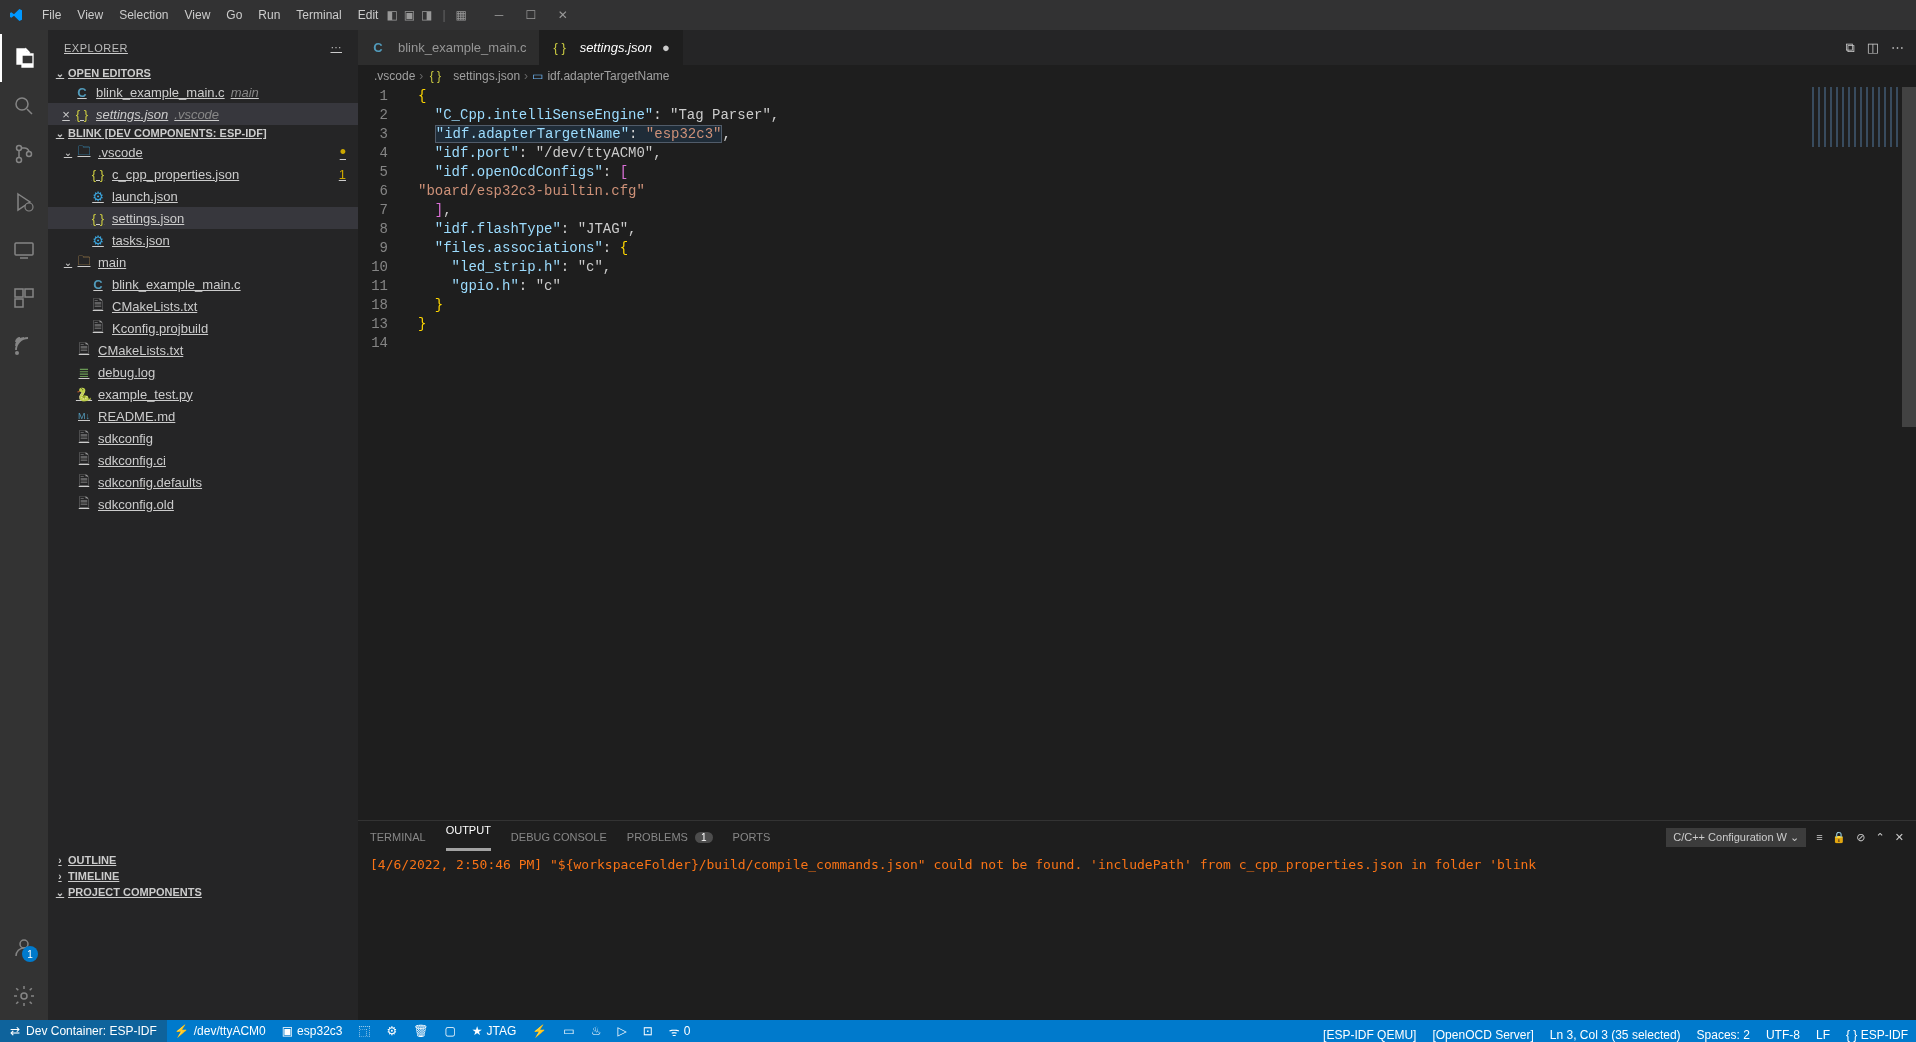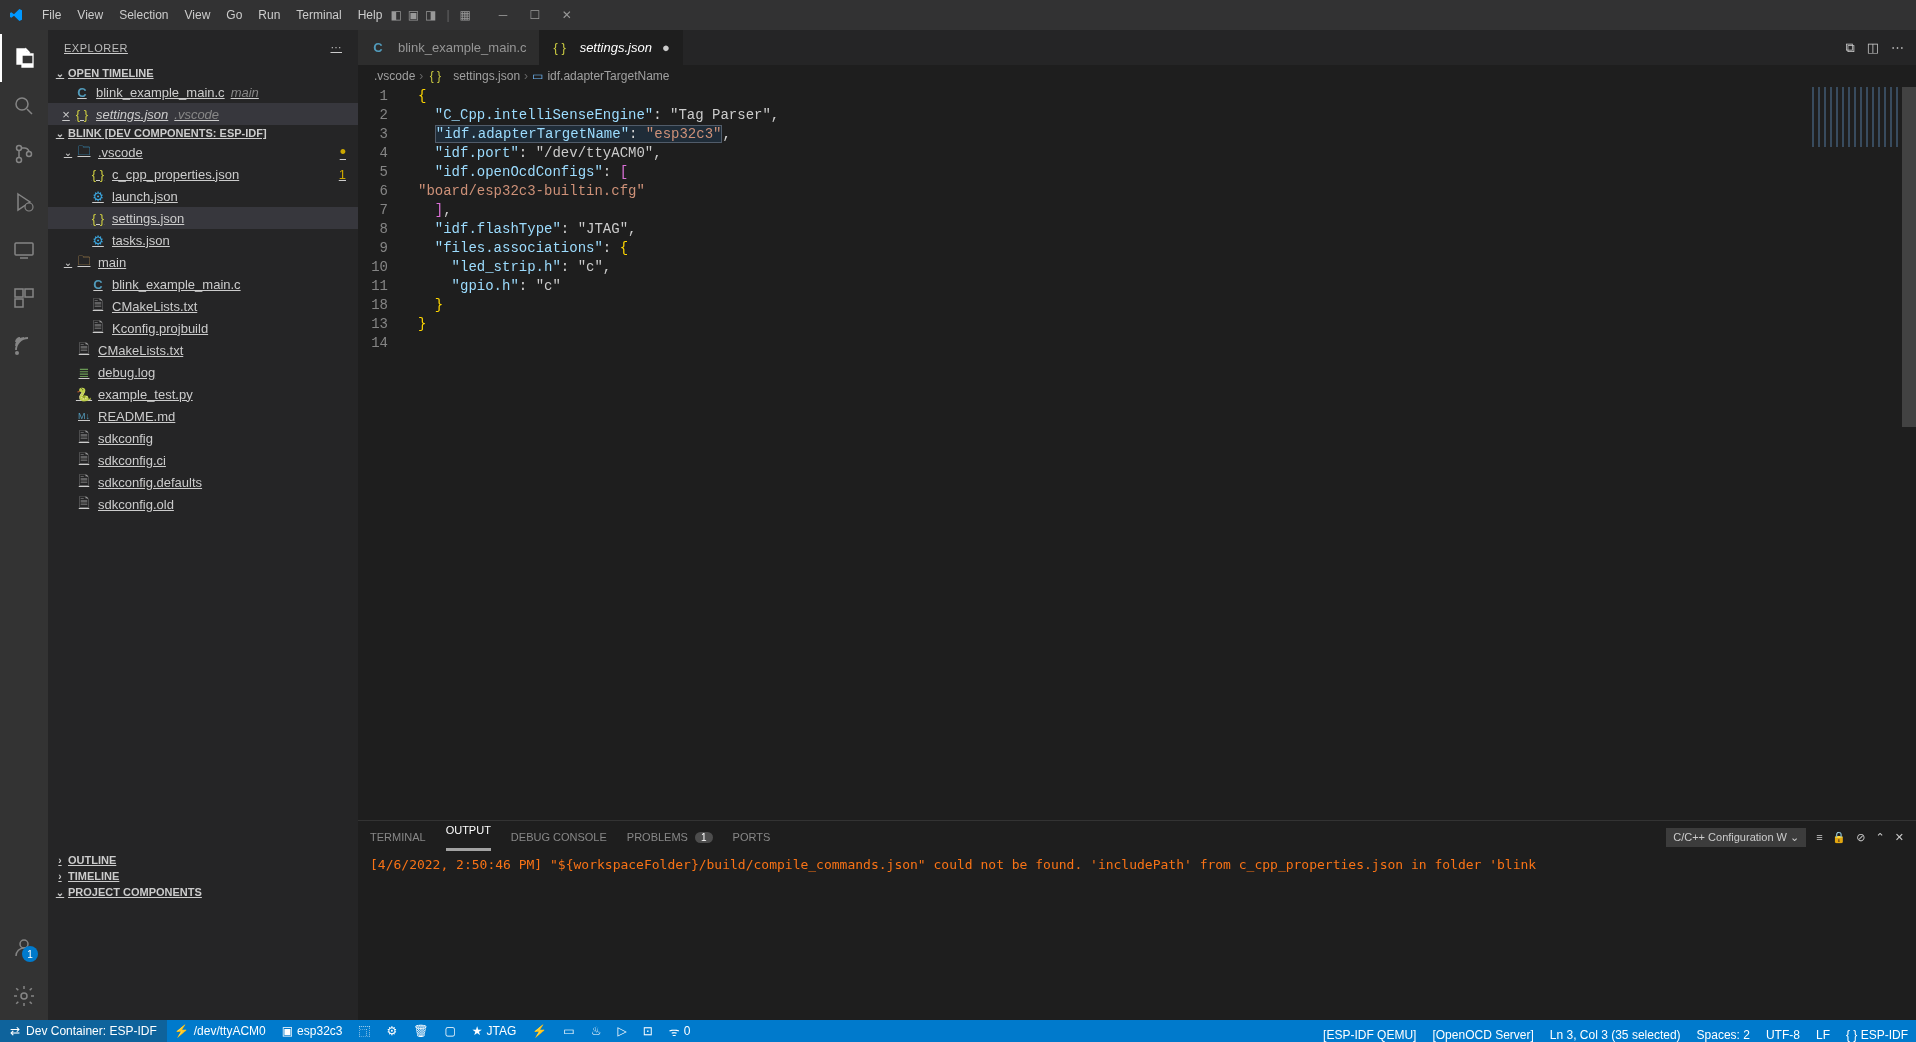--- a/index.html
+++ b/index.html
@@ -237,21 +237,21 @@
       </svg>
   </span>
   <div class="menu">
     <span class="menu-item">File</span>
     <span class="menu-item">View</span>
     <span class="menu-item">Selection</span>
     <span class="menu-item">View</span>
     <span class="menu-item">Go</span>
     <span class="menu-item">Run</span>
     <span class="menu-item">Terminal</span>
-    <span class="menu-item">Help</span>
+    <span class="menu-item">Edit</span>
   </div>
   <div class="win-controls">
     <div class="layout-icons">
       <span>◧</span>
       <span>▣</span>
       <span>◨</span>
       <span style="color:#666;margin:0 4px;">|</span>
       <span>▦</span>
     </div>
     <span class="win-btn">─</span>
@@ -324,21 +324,21 @@
   </div>
 
   <div class="sidebar">
     <div class="sidebar-header">
       <span>EXPLORER</span>
       <span>⋯</span>
     </div>
 
     <div class="section-hdr">
       <span class="chev">⌄</span>
-      <span>OPEN TIMELINE</span>
+      <span>OPEN EDITORS</span>
     </div>
     <div class="tree">
       <div class="tree-row open-ed" style="padding-left:26px;">
         <span class="file-ico ico-blue">
             <b>C</b>
           </span>
         <span>blink_example_main.c</span>
         <span class="dim">main</span>
       </div>
       <div class="tree-row open-ed selected" style="padding-left:10px;">

